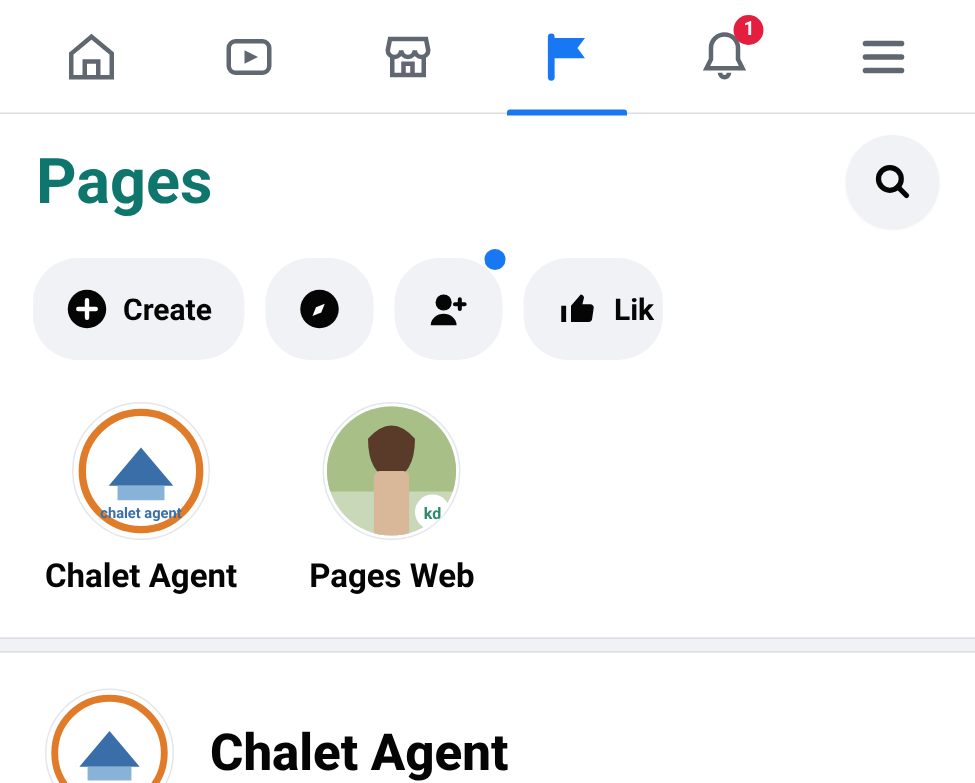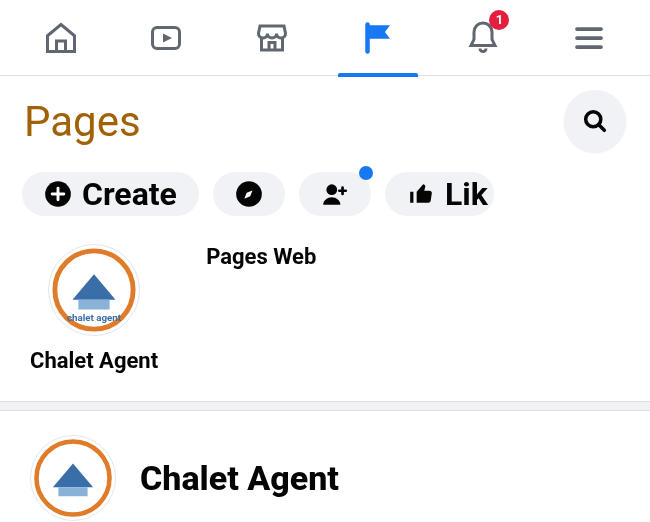--- a/index.html
+++ b/index.html
@@ -59,22 +59,22 @@
   }
   
   .page-header {
     display: flex;
     align-items: center;
     justify-content: space-between;
     padding: 14px 24px 10px 24px;
   }
   .page-title {
     font-size: 42px;
-    font-weight: 400;
-    color: #a16207;
+    font-weight: 700;
+    color: #0f766e;
   }
   .search-circle {
     width: 62px;
     height: 62px;
     border-radius: 50%;
     background: #f0f2f5;
     display: flex;
     align-items: center;
     justify-content: center;
     cursor: pointer;
@@ -85,25 +85,25 @@
   .chips {
     display: flex;
     gap: 14px;
     padding: 10px 22px 18px 22px;
     overflow: hidden;
   }
   .chip {
     flex: 0 0 auto;
     background: #f0f2f5;
     border-radius: 30px;
-    height: 44px;
+    height: 68px;
     display: flex;
     align-items: center;
     padding: 0 22px;
-    font-size: 32px;
+    font-size: 20px;
     font-weight: 700;
     color: #050505;
     cursor: pointer;
     gap: 10px;
     position: relative;
   }
   .chip .ic { width: 28px; height: 28px; display:flex; align-items:center; justify-content:center; }
   .chip .dot {
     position: absolute;
     top: -6px;
@@ -269,20 +269,38 @@
       <svg width="92" height="92" viewBox="0 0 92 92">
           <circle cx="46" cy="46" r="40" fill="none" stroke="#e07b2a" stroke-width="5"></circle>
           <path d="M24 56 L46 30 L68 56 Z" fill="#3a6ea8"></path>
           <path d="M30 56 h32 v10 h-32 z" fill="#88b2d8"></path>
           <text x="46" y="78" font-size="10" fill="#3a6ea8" text-anchor="middle" font-weight="700">chalet agent</text>
         </svg>
     </div>
     <div class="page-label">Chalet Agent</div>
   </div>
   <div class="page-item">
+    <div class="avatar">
+      <svg width="92" height="92" viewBox="0 0 92 92">
+          <defs>
+            <clipPath id="c">
+              <circle cx="46" cy="46" r="44"></circle>
+            </clipPath>
+          </defs>
+          <g clip-path="url(#c)">
+            <rect width="92" height="92" fill="#c8d8b8"></rect>
+            <rect x="0" y="0" width="92" height="60" fill="#a8c088"></rect>
+            <circle cx="46" cy="34" r="14" fill="#e8c8a8"></circle>
+            <path d="M30 24 Q46 6 62 24 Q62 48 46 52 Q30 48 30 24" fill="#5a3a28"></path>
+            <rect x="34" y="46" width="24" height="46" fill="#d8b898" rx="4"></rect>
+          </g>
+          <circle cx="74" cy="74" r="12" fill="#fff"></circle>
+          <text x="74" y="79" font-size="11" fill="#2a8a6a" text-anchor="middle" font-weight="700">kd</text>
+        </svg>
+    </div>
     <div class="page-label">Pages Web</div>
   </div>
 </div>
 
 <div class="thick-divider"></div>
 
 <div class="bottom-row">
   <div class="avatar">
     <svg width="86" height="86" viewBox="0 0 92 92">
         <circle cx="46" cy="46" r="40" fill="none" stroke="#e07b2a" stroke-width="5"></circle>

